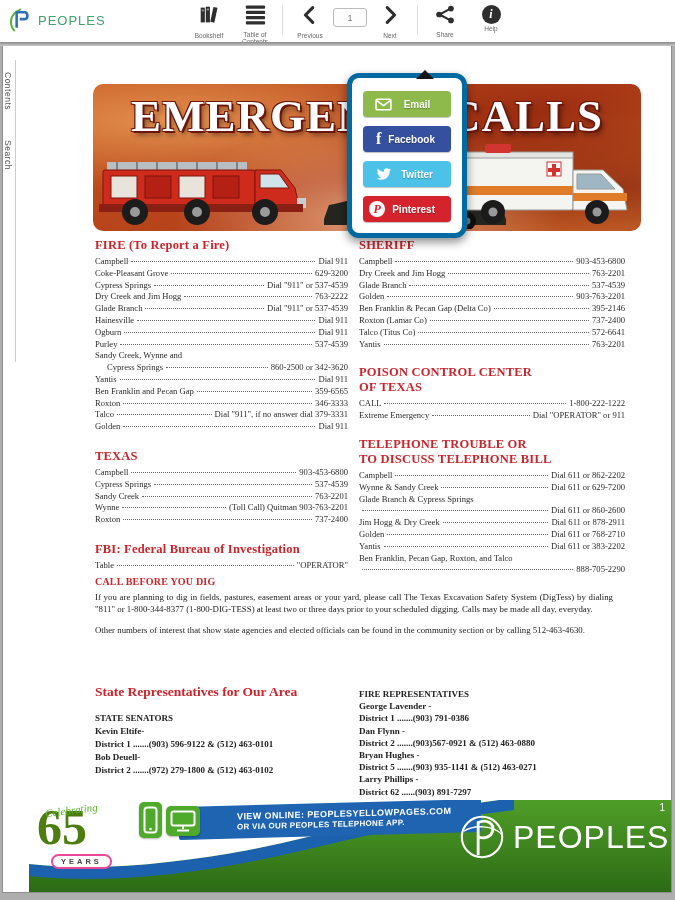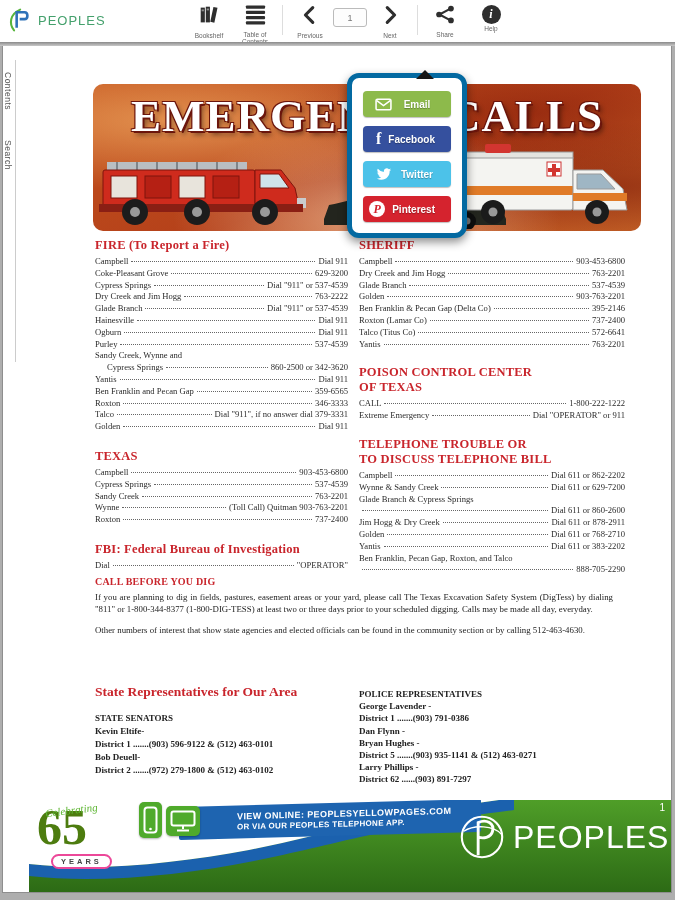--- a/index.html
+++ b/index.html
@@ -390,21 +390,21 @@
                 </div>
             </div>
             </div>
         </section>
         <section class="dir-section" style="margin-top:16px;">
           <h2 class="sec-head" style="white-space:nowrap;">FBI: Federal Bureau of Investigation</h2>
           <div class="entries">
 
           <div class="entry">
               <div class="erow">
-                  <span class="nm">Dial</span>
+                  <span class="nm">Table</span>
                   <span class="dots"></span>
                   <span class="num">"OPERATOR"</span>
                 </div>
             </div>
             </div>
         </section>
       </div>
 
       <div class="col col-right">
         <section class="dir-section">
@@ -566,24 +566,25 @@
         <div class="rep-line">STATE SENATORS</div>
             <div class="rep-line">Kevin Eltife-</div>
             <div class="rep-line">District 1 .......(903) 596-9122 &amp; (512) 463-0101</div>
             <div class="rep-line">Bob Deuell-</div>
             <div class="rep-line">District 2 .......(972) 279-1800 &amp; (512) 463-0102</div>
           </div>
       </div>
       <div class="reps-right">
         <div>
 
-        <div class="rep-line">POLICE REPRESENTATIVES</div>
+        <div class="rep-line">FIRE REPRESENTATIVES</div>
             <div class="rep-line">George Lavender -</div>
             <div class="rep-line">District 1 .......(903) 791-0386</div>
             <div class="rep-line">Dan Flynn -</div>
+            <div class="rep-line">District 2 .......(903)567-0921 &amp; (512) 463-0880</div>
             <div class="rep-line">Bryan Hughes -</div>
             <div class="rep-line">District 5 .......(903) 935-1141 &amp; (512) 463-0271</div>
             <div class="rep-line">Larry Phillips -</div>
             <div class="rep-line">District 62 ......(903) 891-7297</div>
           </div>
       </div>
 
       <div class="footer-band">
         <svg class="wave" viewBox="0 0 644 93" preserveAspectRatio="none">
           <defs>

